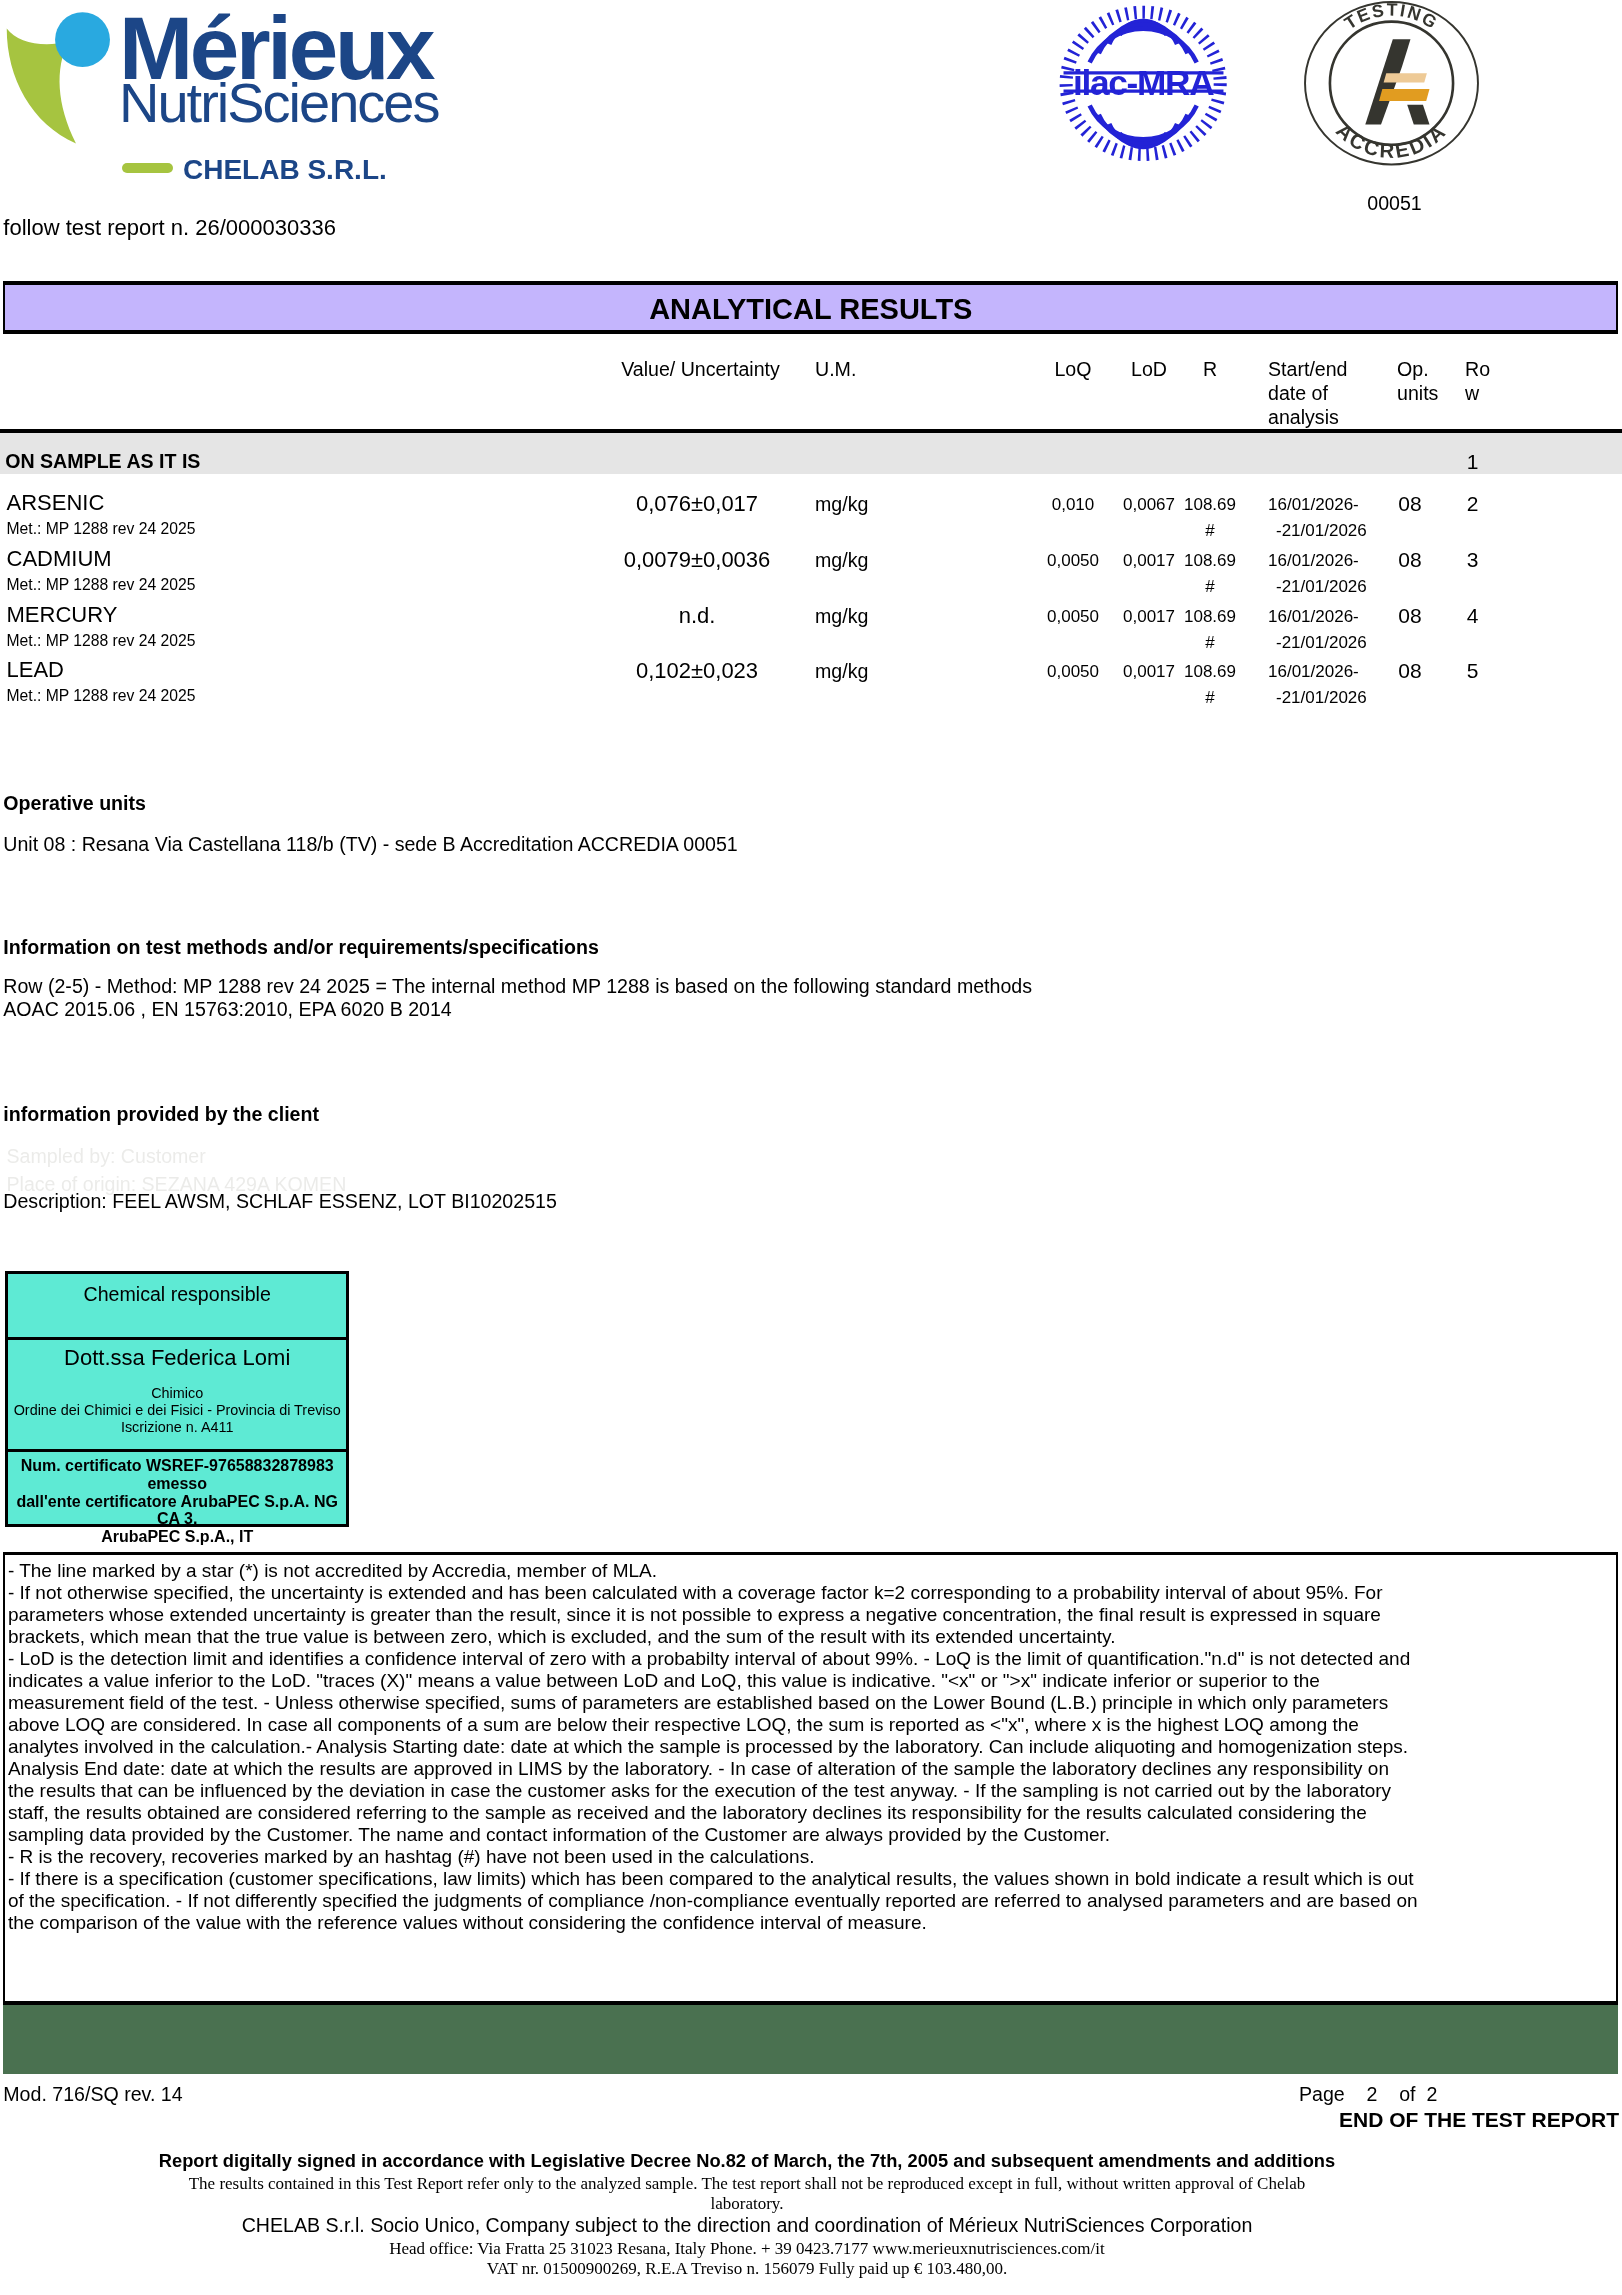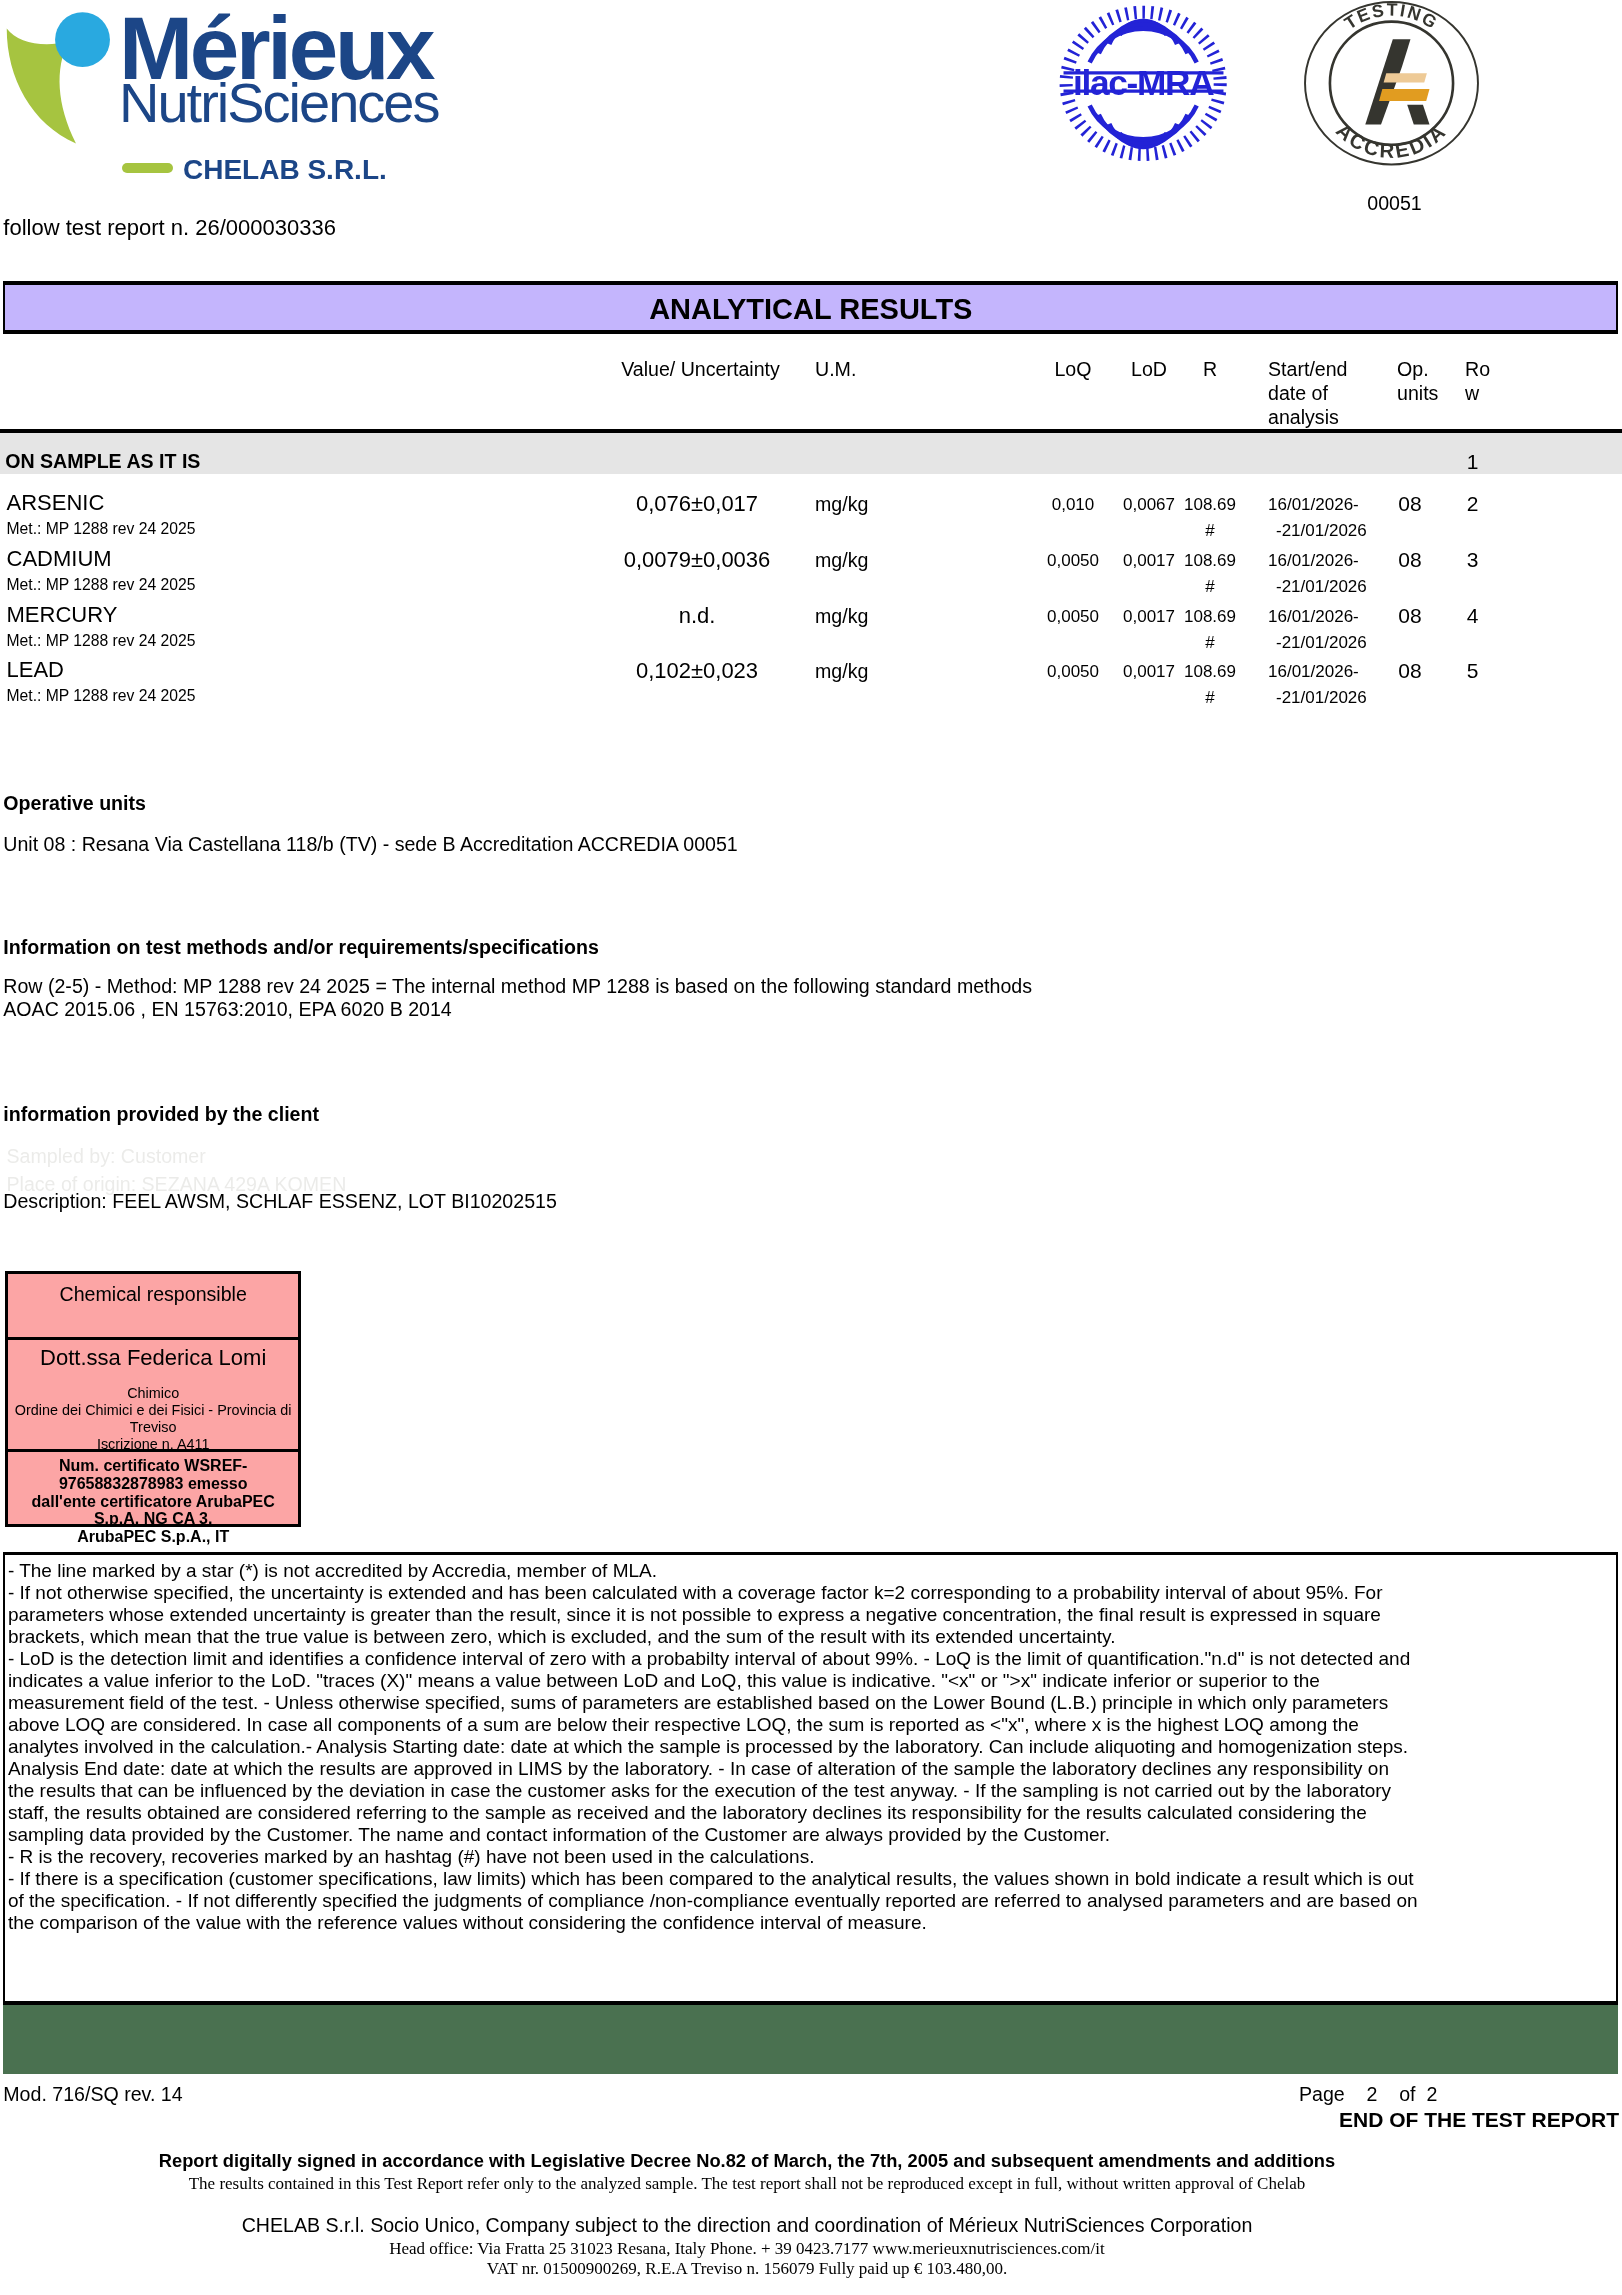--- a/index.html
+++ b/index.html
@@ -36,21 +36,21 @@
   .row .r1{position:absolute;left:1176px;top:5.2px;width:68px;text-align:center;font-size:17px;}
   .row .r2{position:absolute;left:1176px;top:31px;width:68px;text-align:center;font-size:17px;}
   .row .d1{position:absolute;left:1268px;top:5.2px;font-size:17px;}
   .row .d2{position:absolute;left:1276px;top:31px;font-size:17px;}
   .row .op{position:absolute;left:1386px;top:2px;width:48px;text-align:center;font-size:21px;}
   .row .rn{position:absolute;left:1454px;top:2px;width:37px;text-align:center;font-size:21px;}
   .h1{font-size:19.6px;font-weight:bold;}
   .body-text{font-size:19.6px;line-height:23px;}
   .ghost{color:#b9b9b2;opacity:0.28;filter:blur(0.7px);font-size:19.6px;}
   
-  #resp-box{left:5.2px;top:1271px;width:296px;border:3.3px solid #000;box-sizing:border-box;background:#fca5a5;}
+  #resp-box{left:5.2px;top:1271px;width:344px;border:3.3px solid #000;box-sizing:border-box;background:#5eead4;}
   #resp-box .sec1{height:63px;border-bottom:3.3px solid #000;}
   #resp-box .sec1 div{font-size:19.6px;text-align:center;padding-top:9.2px;}
   #resp-box .sec2{height:109px;border-bottom:3.3px solid #000;text-align:center;}
   #resp-box .sec2 .nm{font-size:22px;padding-top:5px;}
   #resp-box .sec2 .sm{font-size:14.4px;line-height:17px;padding-top:14.4px;text-align:center;}
   #resp-box .sec3{height:72px;text-align:center;}
   #resp-box .sec3 div{font-size:16px;line-height:17.7px;padding-top:5.2px;font-weight:bold;}
   
   #disc{left:3.3px;top:1552px;width:1615px;height:453px;border-top:3.9px solid #000;border-bottom:4.6px solid #000;
         border-left:2.6px solid #000;border-right:2.6px solid #000;box-sizing:border-box;padding:5.2px 2.6px 0 2.6px;}
@@ -240,18 +240,19 @@
   </div>
 
   <div class="abs" id="green-bar"></div>
 
   <div class="abs f30" style="left:3.3px;top:2083px;">Mod.  716/SQ rev. 14</div>
   <div class="abs f30" style="left:1299px;top:2083px;white-space:pre;">Page    2    of  2</div>
   <div class="abs" style="left:1047px;top:2108px;width:572px;text-align:right;font-size:21px;font-weight:bold;">END OF THE TEST REPORT</div>
 
   <div class="abs footer-ctr" style="top:2150px;font-size:18.3px;font-weight:bold;">Report digitally signed in accordance with Legislative Decree No.82 of March, the 7th, 2005 and subsequent amendments and additions</div>
   <div class="abs footer-ctr f26" style="top:2174px;">The results contained in this Test Report refer only  to the analyzed sample. The test report shall not be reproduced except in full, without written approval of Chelab</div>
+  <div class="abs footer-ctr f26" style="top:2194px;">laboratory.</div>
   <div class="abs footer-ctr f30" style="top:2214px;">CHELAB S.r.l. Socio Unico, Company subject to the direction and coordination of Mérieux NutriSciences Corporation</div>
   <div class="abs footer-ctr f26" style="top:2239px;">Head office: Via Fratta 25 31023 Resana, Italy Phone. + 39 0423.7177 www.merieuxnutrisciences.com/it</div>
   <div class="abs footer-ctr f26" style="top:2259px;">VAT nr. 01500900269, R.E.A Treviso n. 156079 Fully paid up € 103.480,00.</div>
 
 </div>
 
 
 </body></html>

